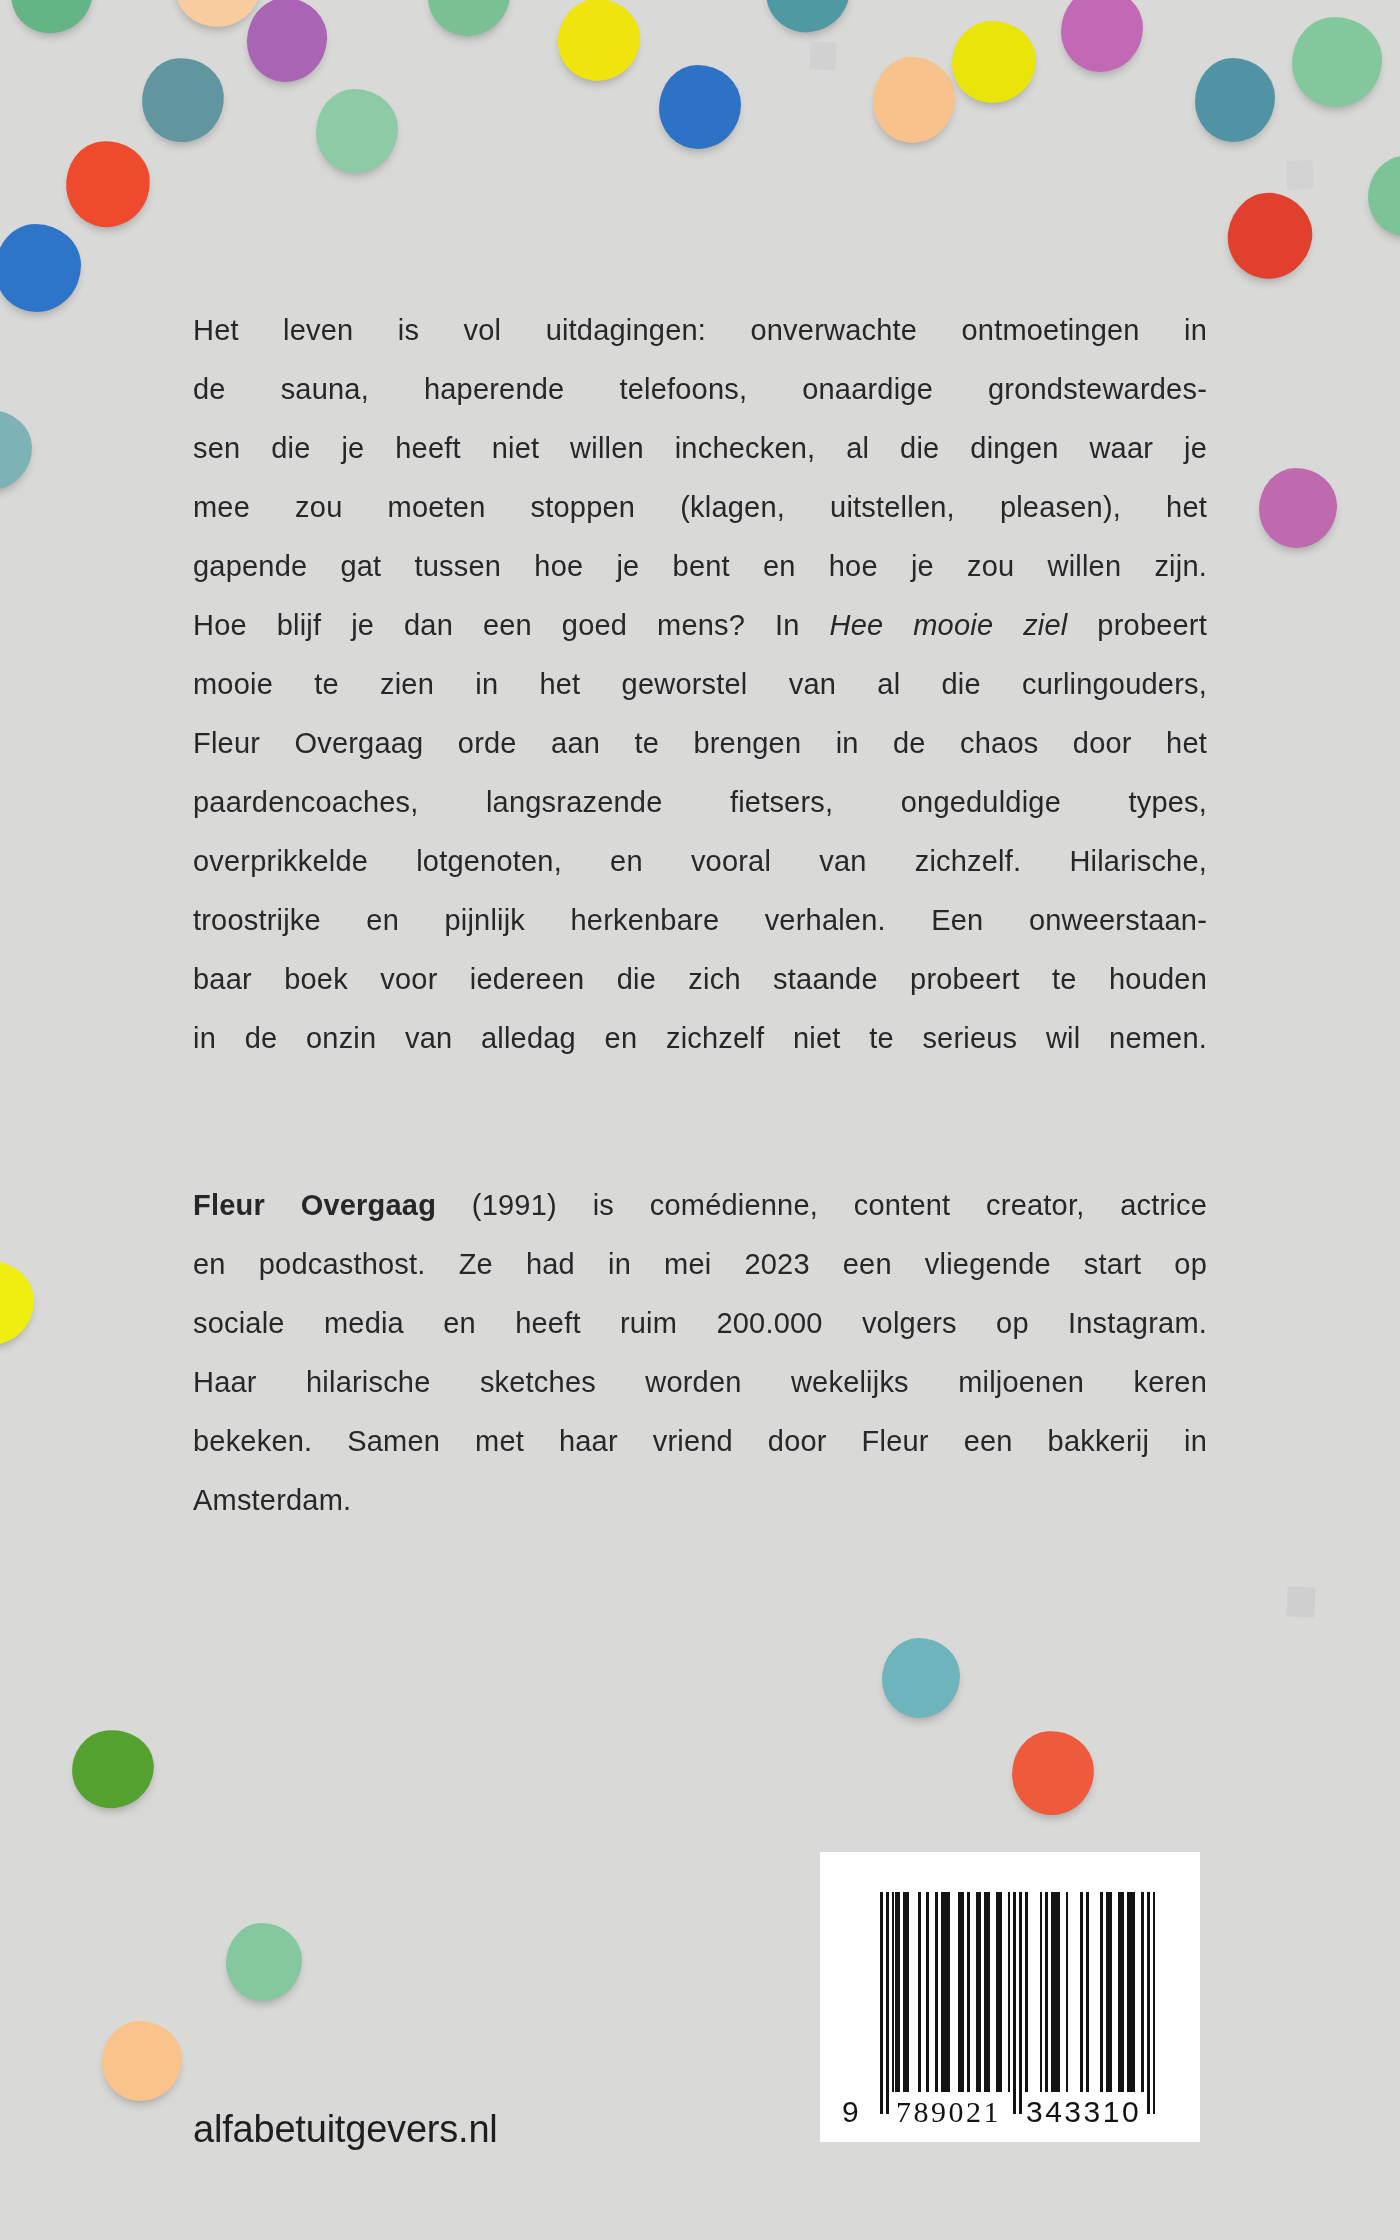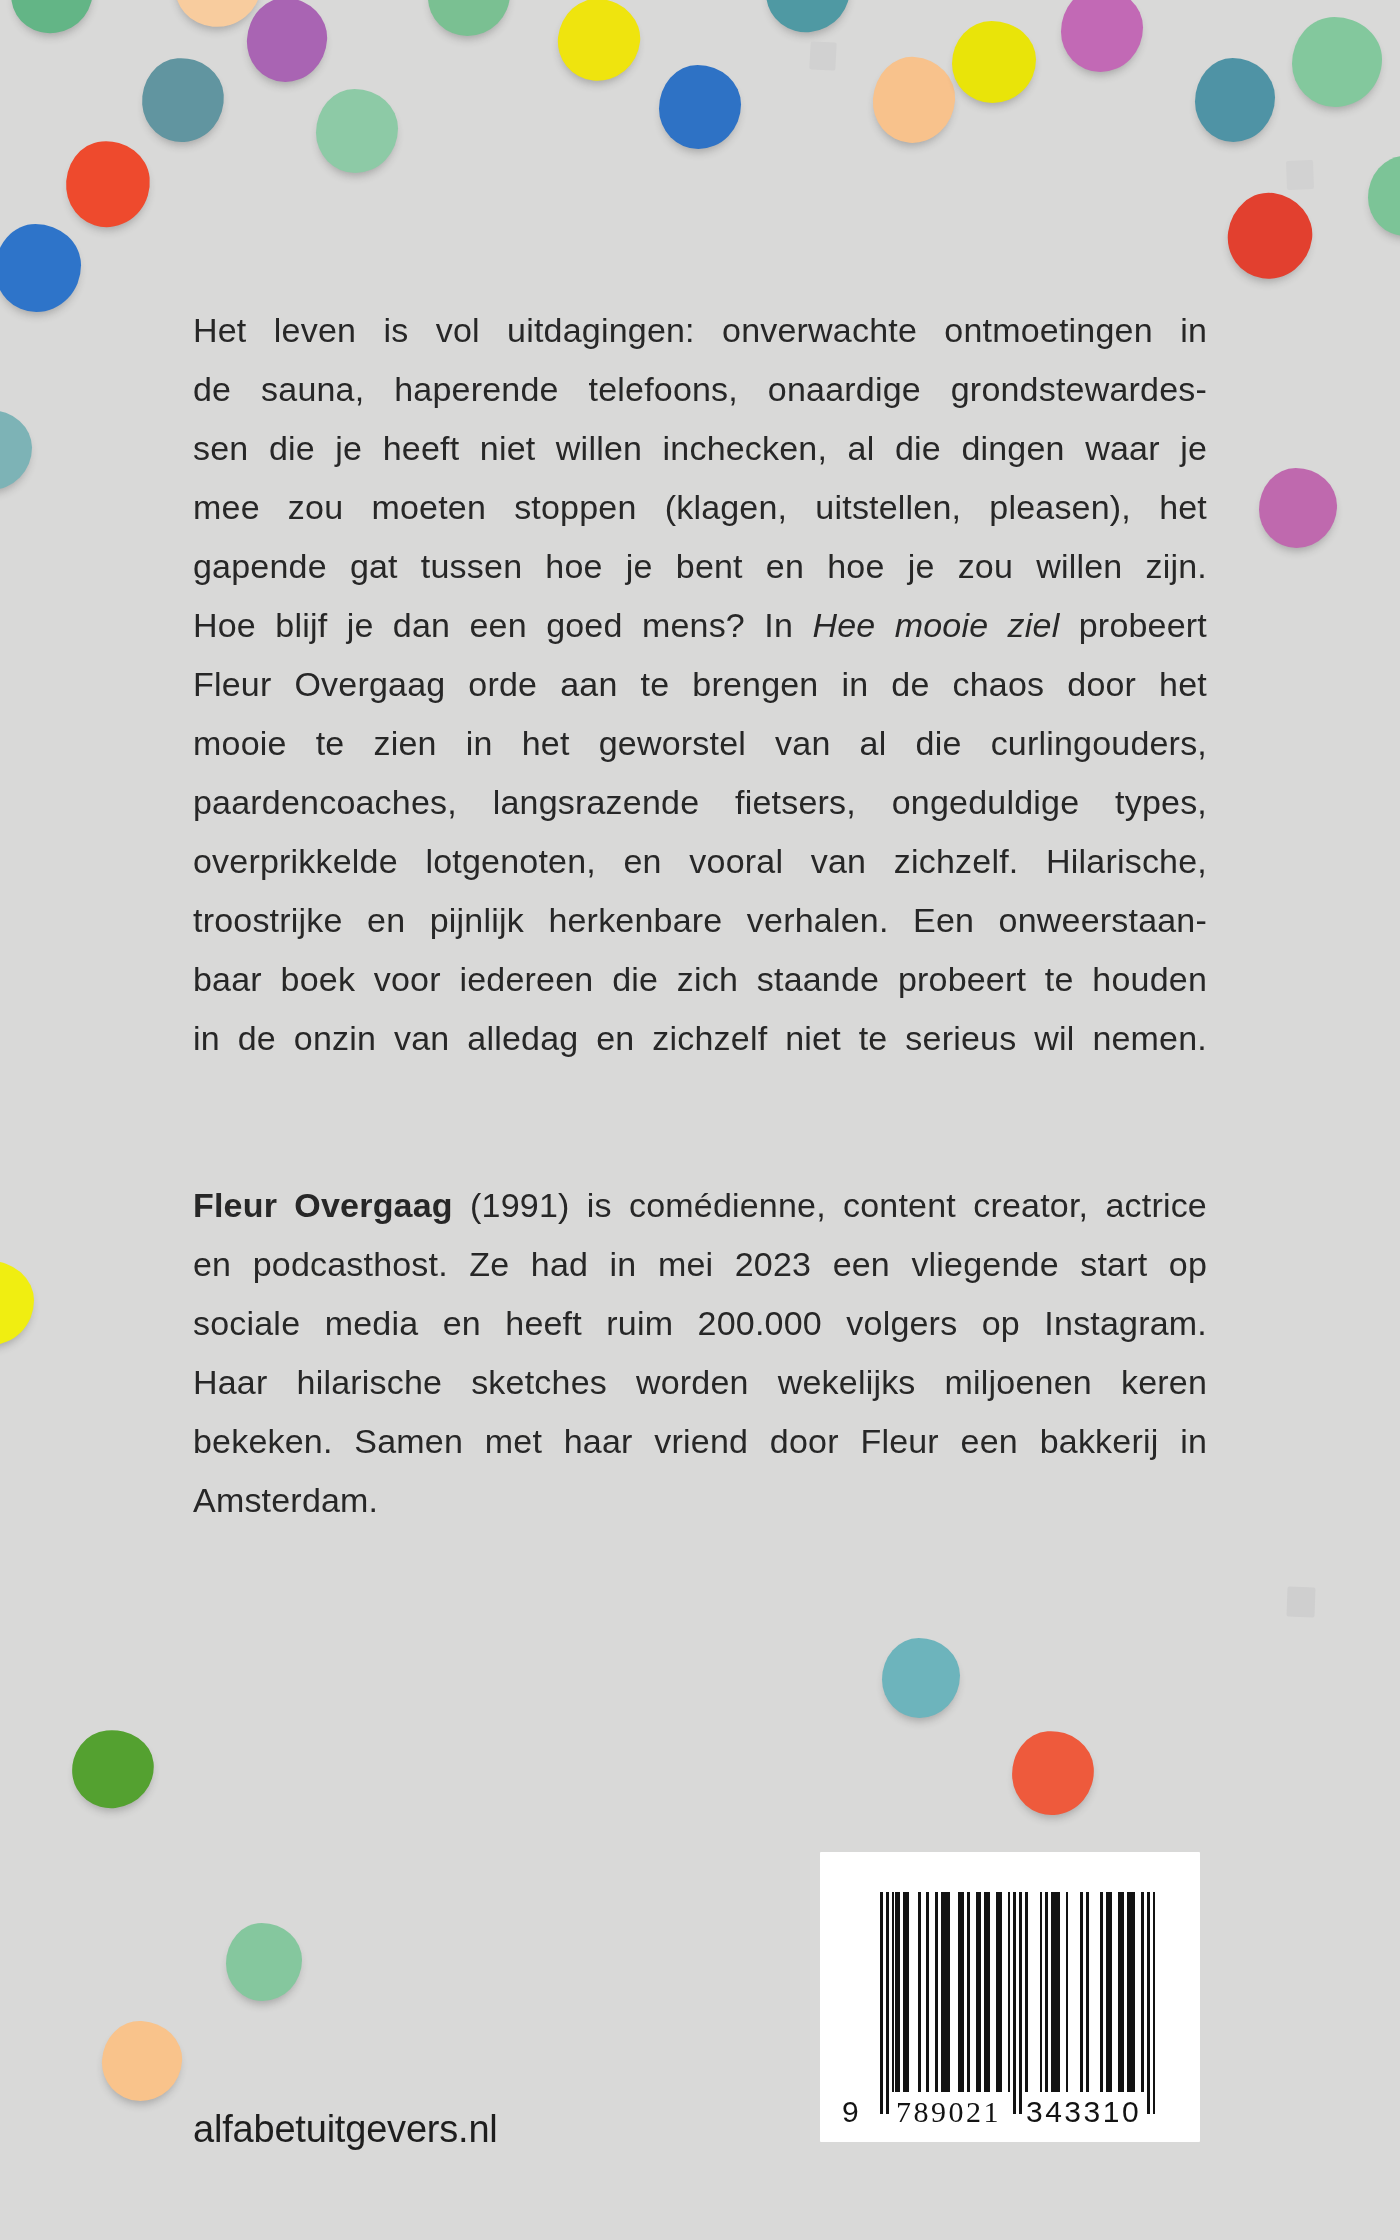--- a/index.html
+++ b/index.html
@@ -16,21 +16,21 @@
   }
   .sq{
     position:absolute;
     transform:translate(-50%,-50%);
     border-radius:2px;
   }
   .textblock{position:absolute;left:193px;width:1014px;color:#272727;}
   #synopsis{top:301px;}
   #author-bio{top:1176px;}
   .line{
-    height:59px;line-height:59px;font-size:34px;letter-spacing:.2px;
+    height:59px;line-height:59px;font-size:29px;letter-spacing:.2px;
     text-align:justify;-moz-text-align-last:justify;text-align-last:justify;
     text-justify:inter-word;overflow:visible;
   }
   .line.no-just{text-align:left;-moz-text-align-last:left;text-align-last:left;}
   .line strong{font-weight:700;}
   .line em{font-style:italic;}
   #publisher{
     position:absolute;left:193px;top:2104px;height:50px;line-height:50px;
     font-size:38px;letter-spacing:-0.2px;color:#1e1e1e;
   }
@@ -86,22 +86,22 @@
       <span class="sq" style="left: 1301px; top: 1602px; width: 28px; height: 30px; background: rgb(207, 207, 207); transform: translate(-50%, -50%) rotate(2deg);"></span>
     </div>
 
   <div id="synopsis" class="textblock">
       <div class="line">Het leven is vol uitdagingen: onverwachte ontmoetingen in</div>
       <div class="line">de sauna, haperende telefoons, onaardige grondstewardes-</div>
       <div class="line">sen die je heeft niet willen inchecken, al die dingen waar je</div>
       <div class="line">mee zou moeten stoppen (klagen, uitstellen, pleasen), het</div>
       <div class="line">gapende gat tussen hoe je bent en hoe je zou willen zijn.</div>
       <div class="line">Hoe blijf je dan een goed mens? In <em>Hee mooie ziel</em> probeert</div>
+      <div class="line">mooie te zien in het geworstel van al die curlingouders,</div>
       <div class="line">Fleur Overgaag orde aan te brengen in de chaos door het</div>
-      <div class="line">mooie te zien in het geworstel van al die curlingouders,</div>
       <div class="line">paardencoaches, langsrazende fietsers, ongeduldige types,</div>
       <div class="line">overprikkelde lotgenoten, en vooral van zichzelf. Hilarische,</div>
       <div class="line">troostrijke en pijnlijk herkenbare verhalen. Een onweerstaan-</div>
       <div class="line">baar boek voor iedereen die zich staande probeert te houden</div>
       <div class="line">in de onzin van alledag en zichzelf niet te serieus wil nemen.</div>
     </div>
 
   <div id="author-bio" class="textblock">
       <div class="line"><strong>Fleur Overgaag</strong> (1991) is comédienne, content creator, actrice</div>
       <div class="line">en podcasthost. Ze had in mei 2023 een vliegende start op</div>

